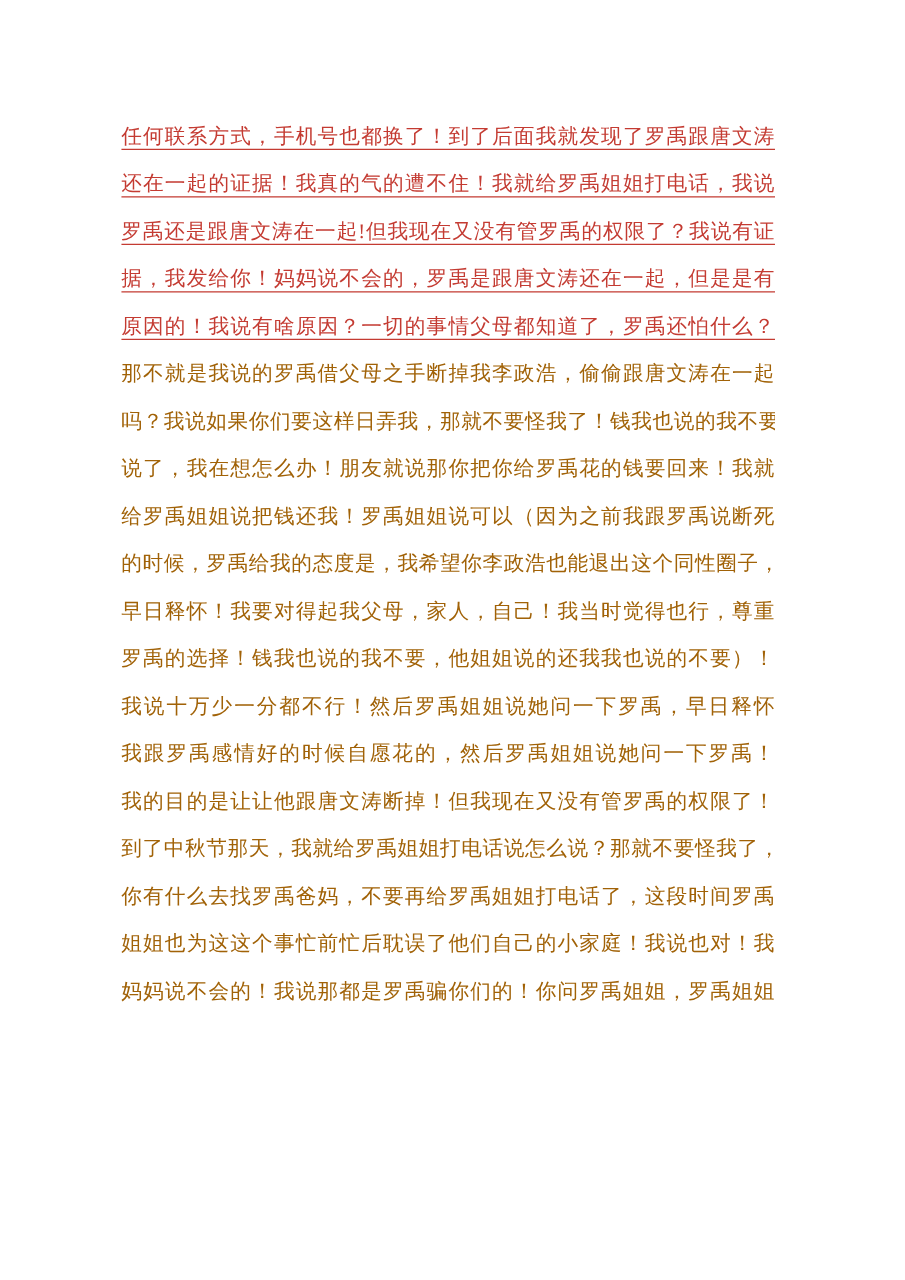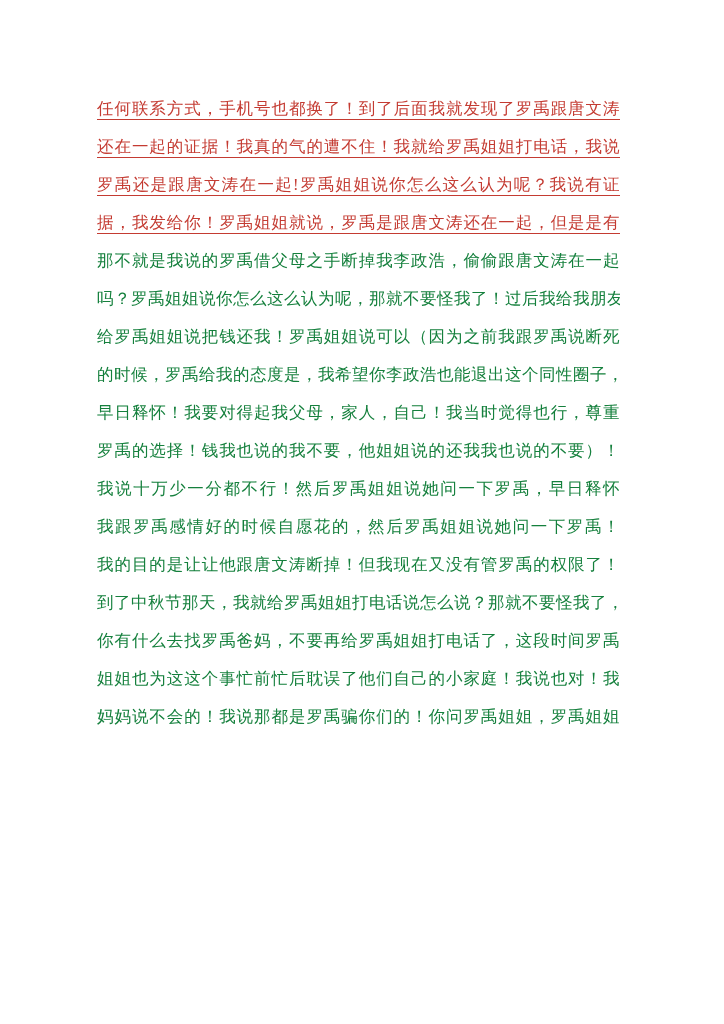--- a/index.html
+++ b/index.html
@@ -19,46 +19,48 @@
     position: absolute;
     left: 97px;
     top: 90px;
     width: 523px;
   }
   .line {
     font-size: 16.5px;
     line-height: 38px;
     height: 38px;
     overflow: hidden;
-    color: #15803d;
+    color: #a16207;
     text-align: justify;
     text-align-last: justify;
     letter-spacing: 0.5px;
     white-space: nowrap;
   }
   .line.red {
     color: #c43b32;
     text-decoration: underline;
     text-decoration-thickness: 1px;
     text-underline-offset: 5px;
   }
 </style>
 </head>
 <body>
 
 <div class="page">
   <div class="textblock">
 
     <div class="line red">任何联系方式，手机号也都换了！到了后面我就发现了罗禹跟唐文涛</div>
     <div class="line red">还在一起的证据！我真的气的遭不住！我就给罗禹姐姐打电话，我说</div>
-    <div class="line red">罗禹还是跟唐文涛在一起!罗禹姐姐说你怎么这么认为呢？我说有证</div>
-    <div class="line red">据，我发给你！罗禹姐姐就说，罗禹是跟唐文涛还在一起，但是是有</div>
+    <div class="line red">罗禹还是跟唐文涛在一起!但我现在又没有管罗禹的权限了？我说有证</div>
+    <div class="line red">据，我发给你！妈妈说不会的，罗禹是跟唐文涛还在一起，但是是有</div>
+    <div class="line red">原因的！我说有啥原因？一切的事情父母都知道了，罗禹还怕什么？</div>
 
     <div class="line">那不就是我说的罗禹借父母之手断掉我李政浩，偷偷跟唐文涛在一起</div>
-    <div class="line">吗？罗禹姐姐说你怎么这么认为呢，那就不要怪我了！过后我给我朋友</div>
+    <div class="line">吗？我说如果你们要这样日弄我，那就不要怪我了！钱我也说的我不要</div>
+    <div class="line">说了，我在想怎么办！朋友就说那你把你给罗禹花的钱要回来！我就</div>
     <div class="line">给罗禹姐姐说把钱还我！罗禹姐姐说可以（因为之前我跟罗禹说断死</div>
     <div class="line">的时候，罗禹给我的态度是，我希望你李政浩也能退出这个同性圈子，</div>
     <div class="line">早日释怀！我要对得起我父母，家人，自己！我当时觉得也行，尊重</div>
     <div class="line">罗禹的选择！钱我也说的我不要，他姐姐说的还我我也说的不要）！</div>
     <div class="line">我说十万少一分都不行！然后罗禹姐姐说她问一下罗禹，早日释怀</div>
     <div class="line">我跟罗禹感情好的时候自愿花的，然后罗禹姐姐说她问一下罗禹！</div>
     <div class="line">我的目的是让让他跟唐文涛断掉！但我现在又没有管罗禹的权限了！</div>
     <div class="line">到了中秋节那天，我就给罗禹姐姐打电话说怎么说？那就不要怪我了，</div>
     <div class="line">你有什么去找罗禹爸妈，不要再给罗禹姐姐打电话了，这段时间罗禹</div>
     <div class="line">姐姐也为这这个事忙前忙后耽误了他们自己的小家庭！我说也对！我</div>

